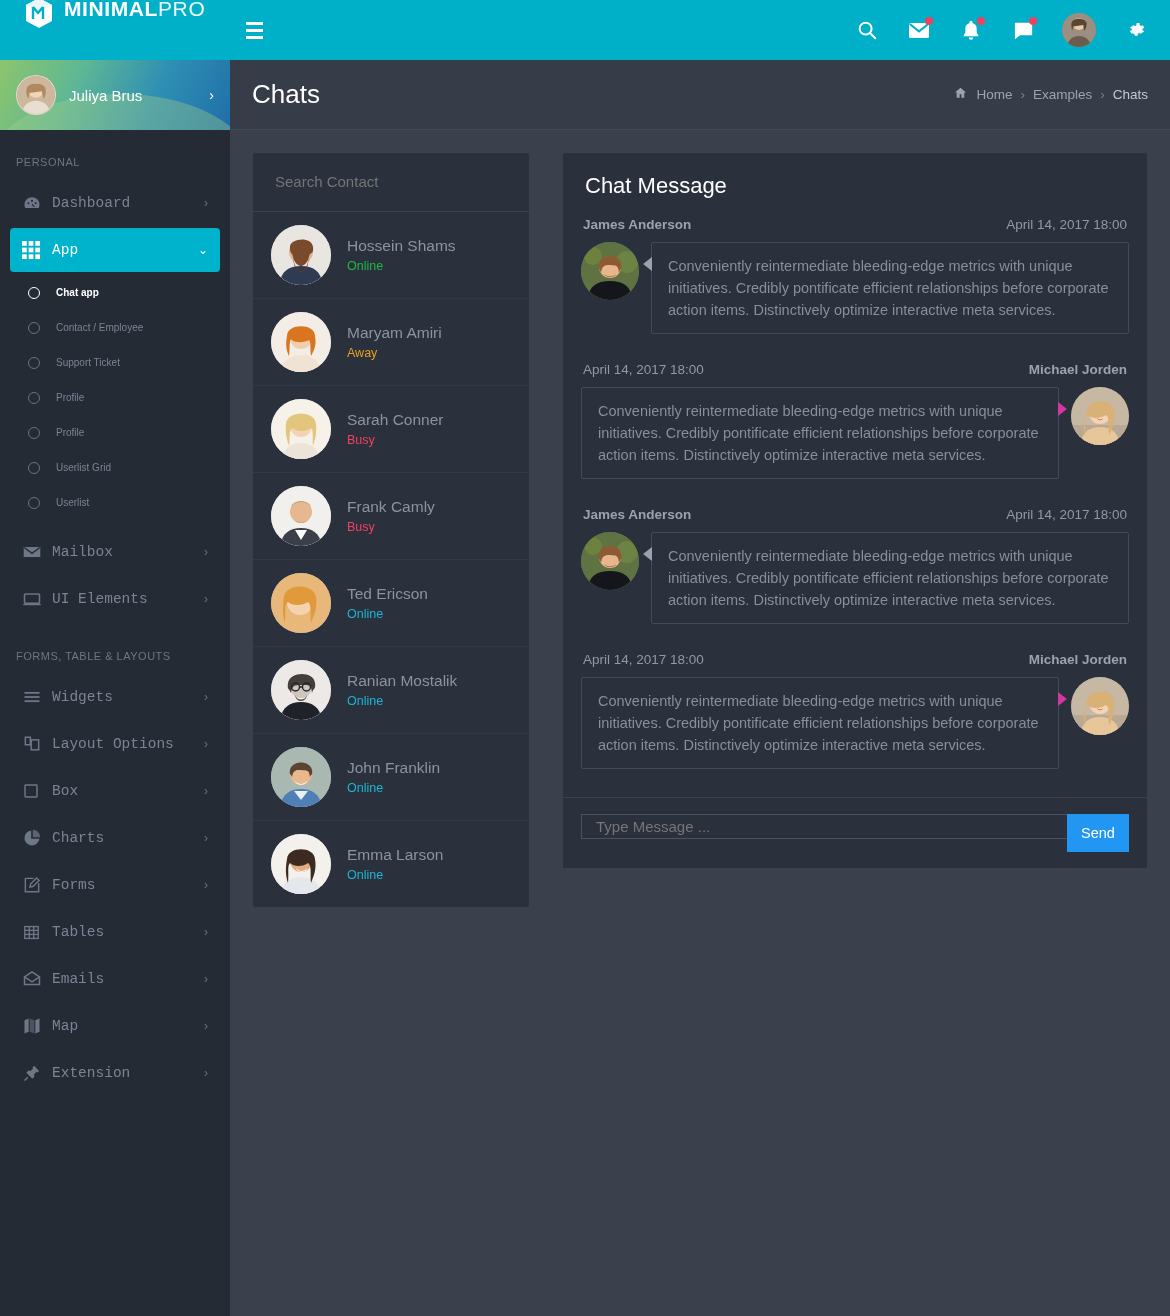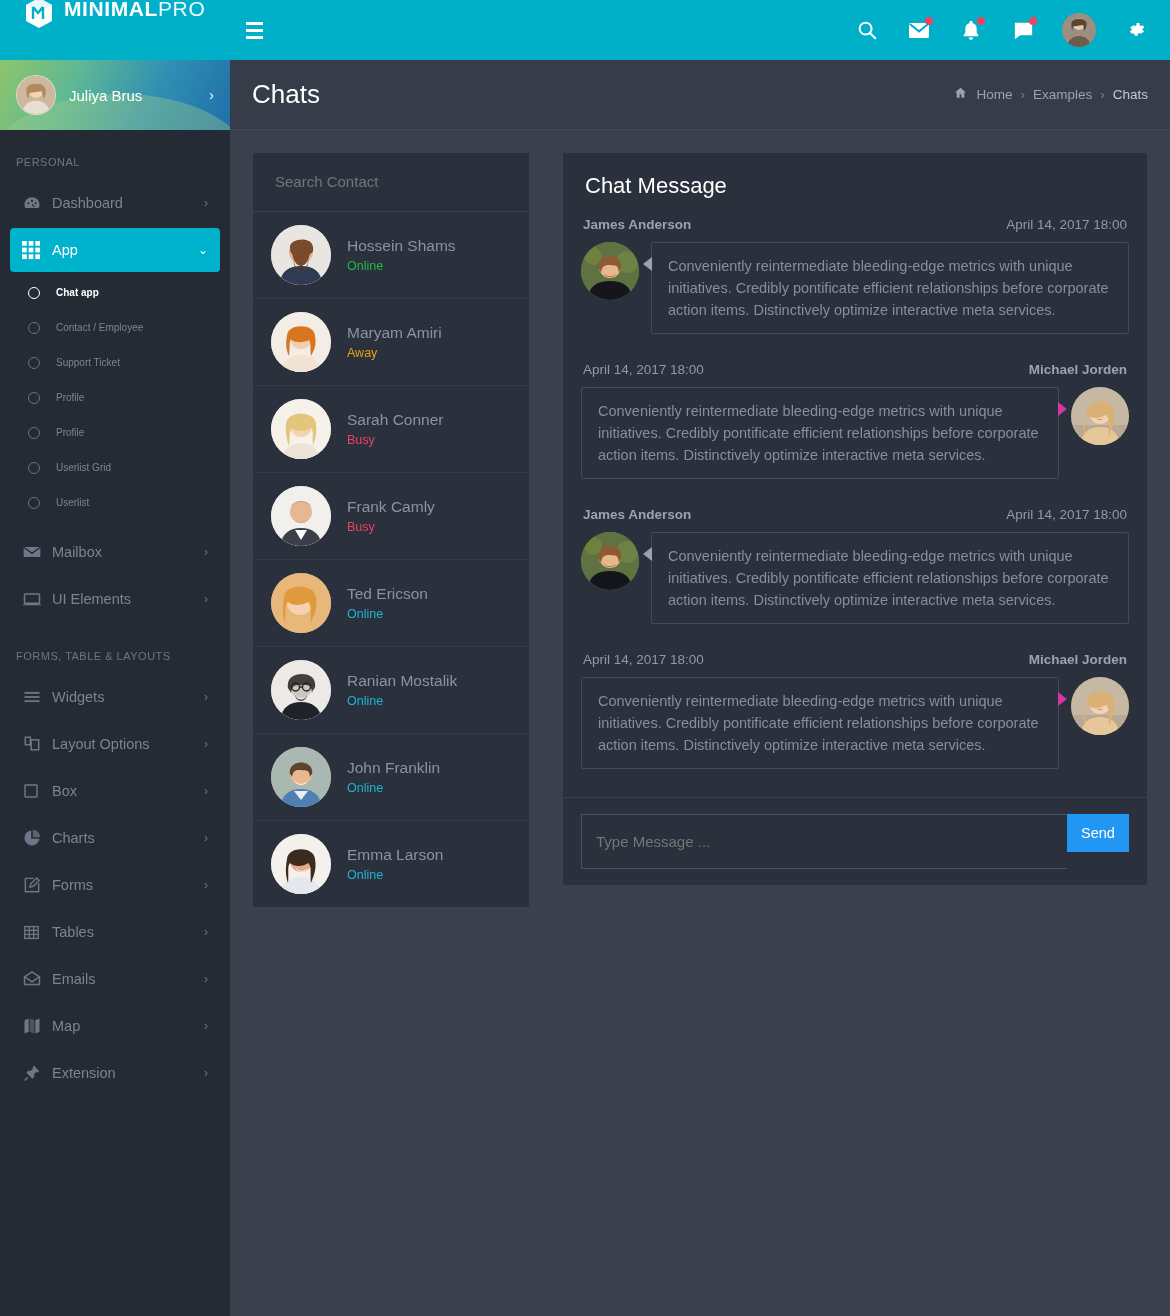--- a/index.html
+++ b/index.html
@@ -59,21 +59,21 @@
   .pb-chev { margin-left: auto; color: #fff; font-size: 14px; position: relative; z-index: 2; }
   .nav-head {
     color: #6d7585; font-size: 11px; letter-spacing: .5px; padding: 26px 0 10px 16px;
     text-transform: uppercase;
   }
   .nav-item {
     display: flex; align-items: center; height: 44px; margin: 3px 10px;
     padding: 0 12px; border-radius: 4px; color: #7b8494; font-size: 14.5px; cursor: pointer;
   }
   .nav-item .ico { width: 30px; flex: none; display: flex; align-items: center; color: #6e7787; }
-  .nav-item .lbl { flex: 1; }
+  .nav-item .lbl { flex: 1; font-family: Liberation Mono, monospace; }
   .nav-item .chev { font-size: 12px; color: #6a7382; }
   .nav-item.active { background: #00b3cc; color: #fff; }
   .nav-item.active .ico, .nav-item.active .chev { color: #fff; }
   .sub-item {
     display: flex; align-items: center; height: 35px; padding-left: 28px;
     color: #7b8494; font-size: 10px; cursor: pointer;
   }
   .sub-item .ring {
     width: 12px; height: 12px; border: 1.6px solid #69727f; border-radius: 50%;
     margin-right: 16px; flex: none;
@@ -129,21 +129,21 @@
     border-top: 7px solid transparent; border-bottom: 7px solid transparent; border-right: 9px solid #9aa2b0;
   }
   .msg-row.right { justify-content: flex-end; }
   .msg-row.right .bubble { margin-right: 12px; }
   .msg-row.right .bubble::after {
     content: ""; position: absolute; right: -9px; top: 14px;
     border-top: 7px solid transparent; border-bottom: 7px solid transparent; border-left: 9px solid #d0379f;
   }
   .chat-foot { border-top: 1px solid #394150; padding: 16px 18px; display: flex; }
   .msg-input {
-    flex: 1; height: 55px; background: transparent; border: 1px solid #4a525f;
+    flex: 1; height: 25px; background: transparent; border: 1px solid #4a525f;
     border-right: none; color: #9099a6; font-size: 15px; padding: 0 14px;
     outline: none; font-family: inherit;
   }
   .send-btn {
     width: 62px; height: 38px; background: #2196f3; color: #fff; border: none;
     font-size: 14.5px; cursor: pointer; font-family: inherit;
   }
   
   .ph { width: 100%; height: 100%; }
 </style>

